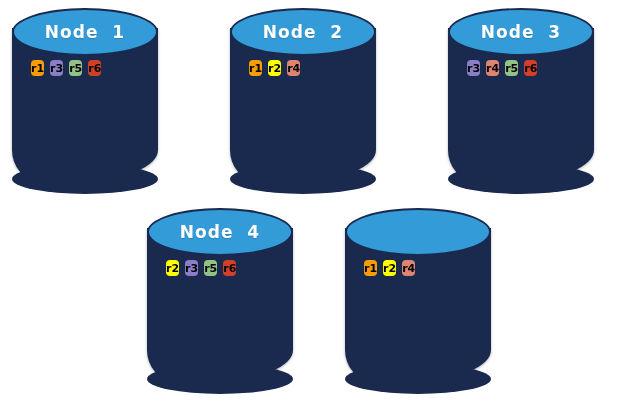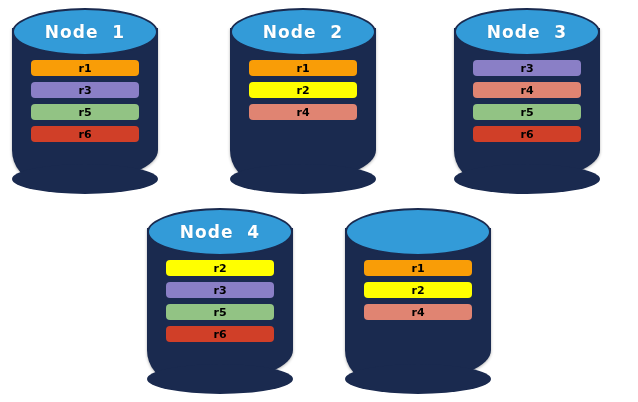--- a/index.html
+++ b/index.html
@@ -89,21 +89,20 @@
   }
 
   
   .replica-list {
     position: absolute;
     left: 0;
     top: 52px;
     width: 146px;
     z-index: 5;
     display: flex;
-    flex-direction: column;
     gap: 6px;
     padding: 0 19px;
     box-sizing: border-box;
   }
 
   .replica-bar {
     height: 16px;
     border-radius: 4px;
     display: flex;
     align-items: center;
@@ -111,21 +110,21 @@
     color: #000000;
     font-size: 11px;
     font-weight: bold;
     line-height: 1;
     box-sizing: border-box;
   }
 
   
   #node-1 { left: 12px;  top: 8px;   }
   #node-2 { left: 230px; top: 8px; padding-left: 28px;   }
-  #node-3 { left: 448px; top: 8px; margin-left: 6px;   }
+  #node-3 { left: 448px; top: 8px;   }
   #node-4 { left: 122px; top: 208px; margin-left: 25px; }
   #node-5 { left: 345px; top: 208px; }
 </style>
 </head>
 <body style="background: rgb(255, 255, 255);">
 
 <div id="diagram">
 
   <div class="node" id="node-1">
     <div class="node-cylinder">

